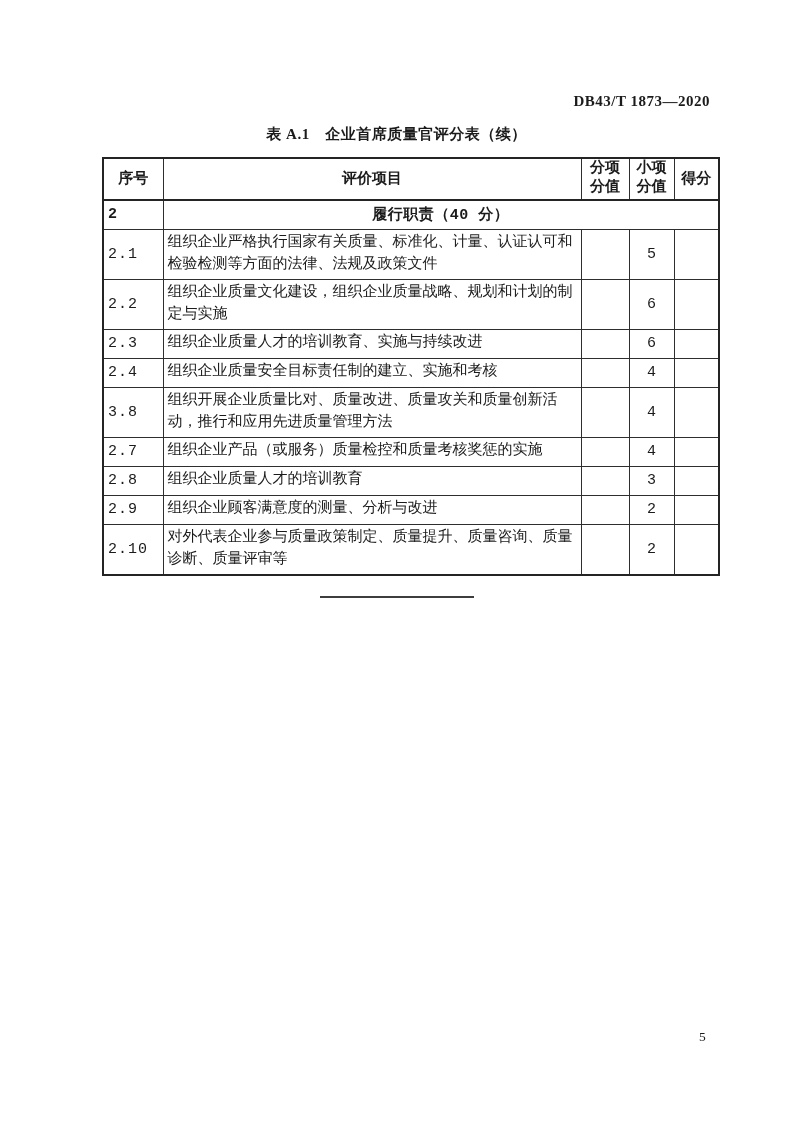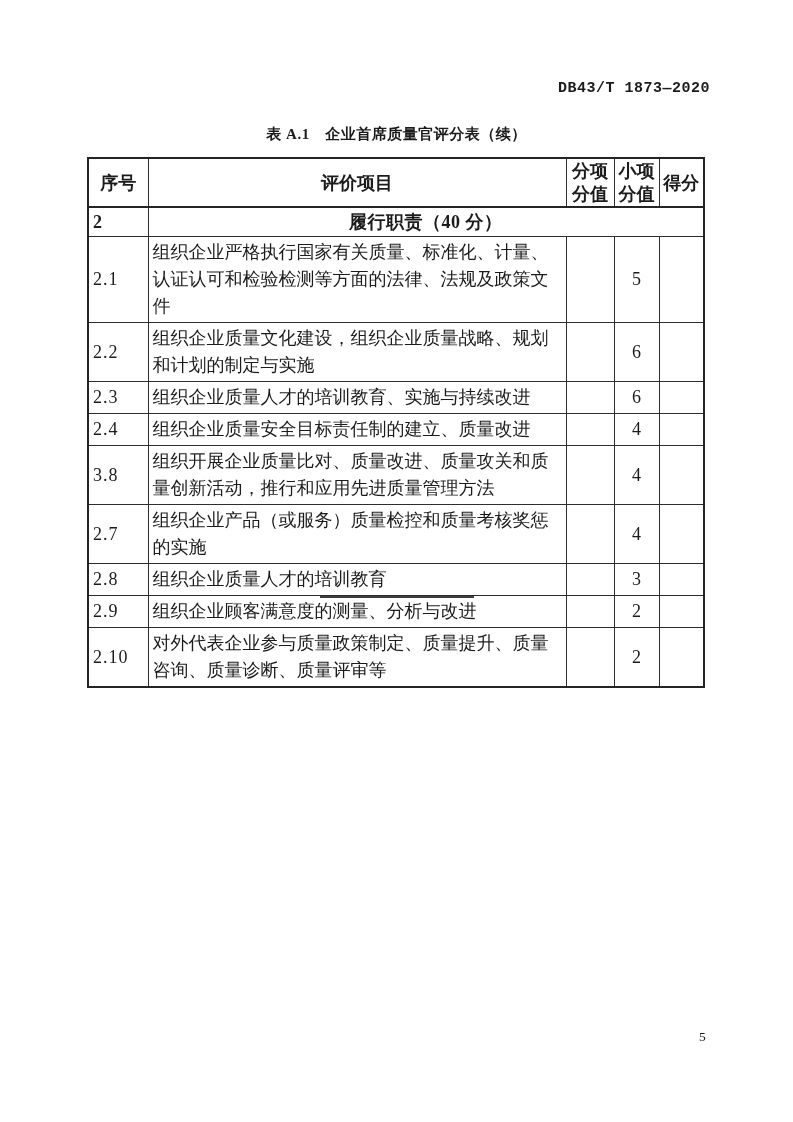--- a/index.html
+++ b/index.html
@@ -9,48 +9,49 @@
     height: 1122px;
     margin: 0 auto;
     background: #ffffff;
     outline: 1px solid #e4e4e4;
     font-family: "Liberation Serif", "DejaVu Serif", serif;
     color: #1b1b1b;
     overflow: hidden;
   }
   .doc-code {
     position: absolute;
-    top: 80px;
+    top: 93px;
     right: 83px;
-    font-family: Liberation Mono, monospace;
+    font-family: Liberation Serif, serif;
     font-weight: bold;
     font-size: 15px;
     letter-spacing: 0.5px;
     white-space: nowrap;
     margin-left: 12px;
   }
   .table-title {
     position: absolute;
     top: 125px;
     left: 0;
     width: 100%;
     text-align: center;
     font-weight: bold;
     font-size: 15px;
     letter-spacing: 0.5px;
   }
   table.score-table {
     position: absolute;
     top: 157px;
-    left: 87px;
+    left: 102px;
     width: 616px;
     border-collapse: collapse;
     table-layout: fixed;
     border: 2px solid #242424;
-    font-size: 18px;
+    font-size: 15px;
+    font-family: Liberation Mono, monospace;
   }
   .score-table th, .score-table td {
     border: 1px solid #2e2e2e;
     vertical-align: middle;
     padding: 2px 4px;
     overflow: hidden;
   }
   .score-table thead th {
     font-weight: bold;
     text-align: center;
@@ -140,21 +141,21 @@
       </tr>
       <tr class="data-row">
         <td class="id">2.3</td>
         <td class="item">组织企业质量人才的培训教育、实施与持续改进</td>
         <td class="num"></td>
         <td class="num">6</td>
         <td class="num"></td>
       </tr>
       <tr class="data-row">
         <td class="id">2.4</td>
-        <td class="item">组织企业质量安全目标责任制的建立、质量改进</td>
+        <td class="item">组织企业质量安全目标责任制的建立、实施和考核</td>
         <td class="num"></td>
         <td class="num">4</td>
         <td class="num"></td>
       </tr>
       <tr class="data-row">
         <td class="id">3.8</td>
         <td class="item">组织开展企业质量比对、质量改进、质量攻关和质量创新活动，推行和应用先进质量管理方法</td>
         <td class="num"></td>
         <td class="num">4</td>
         <td class="num"></td>

